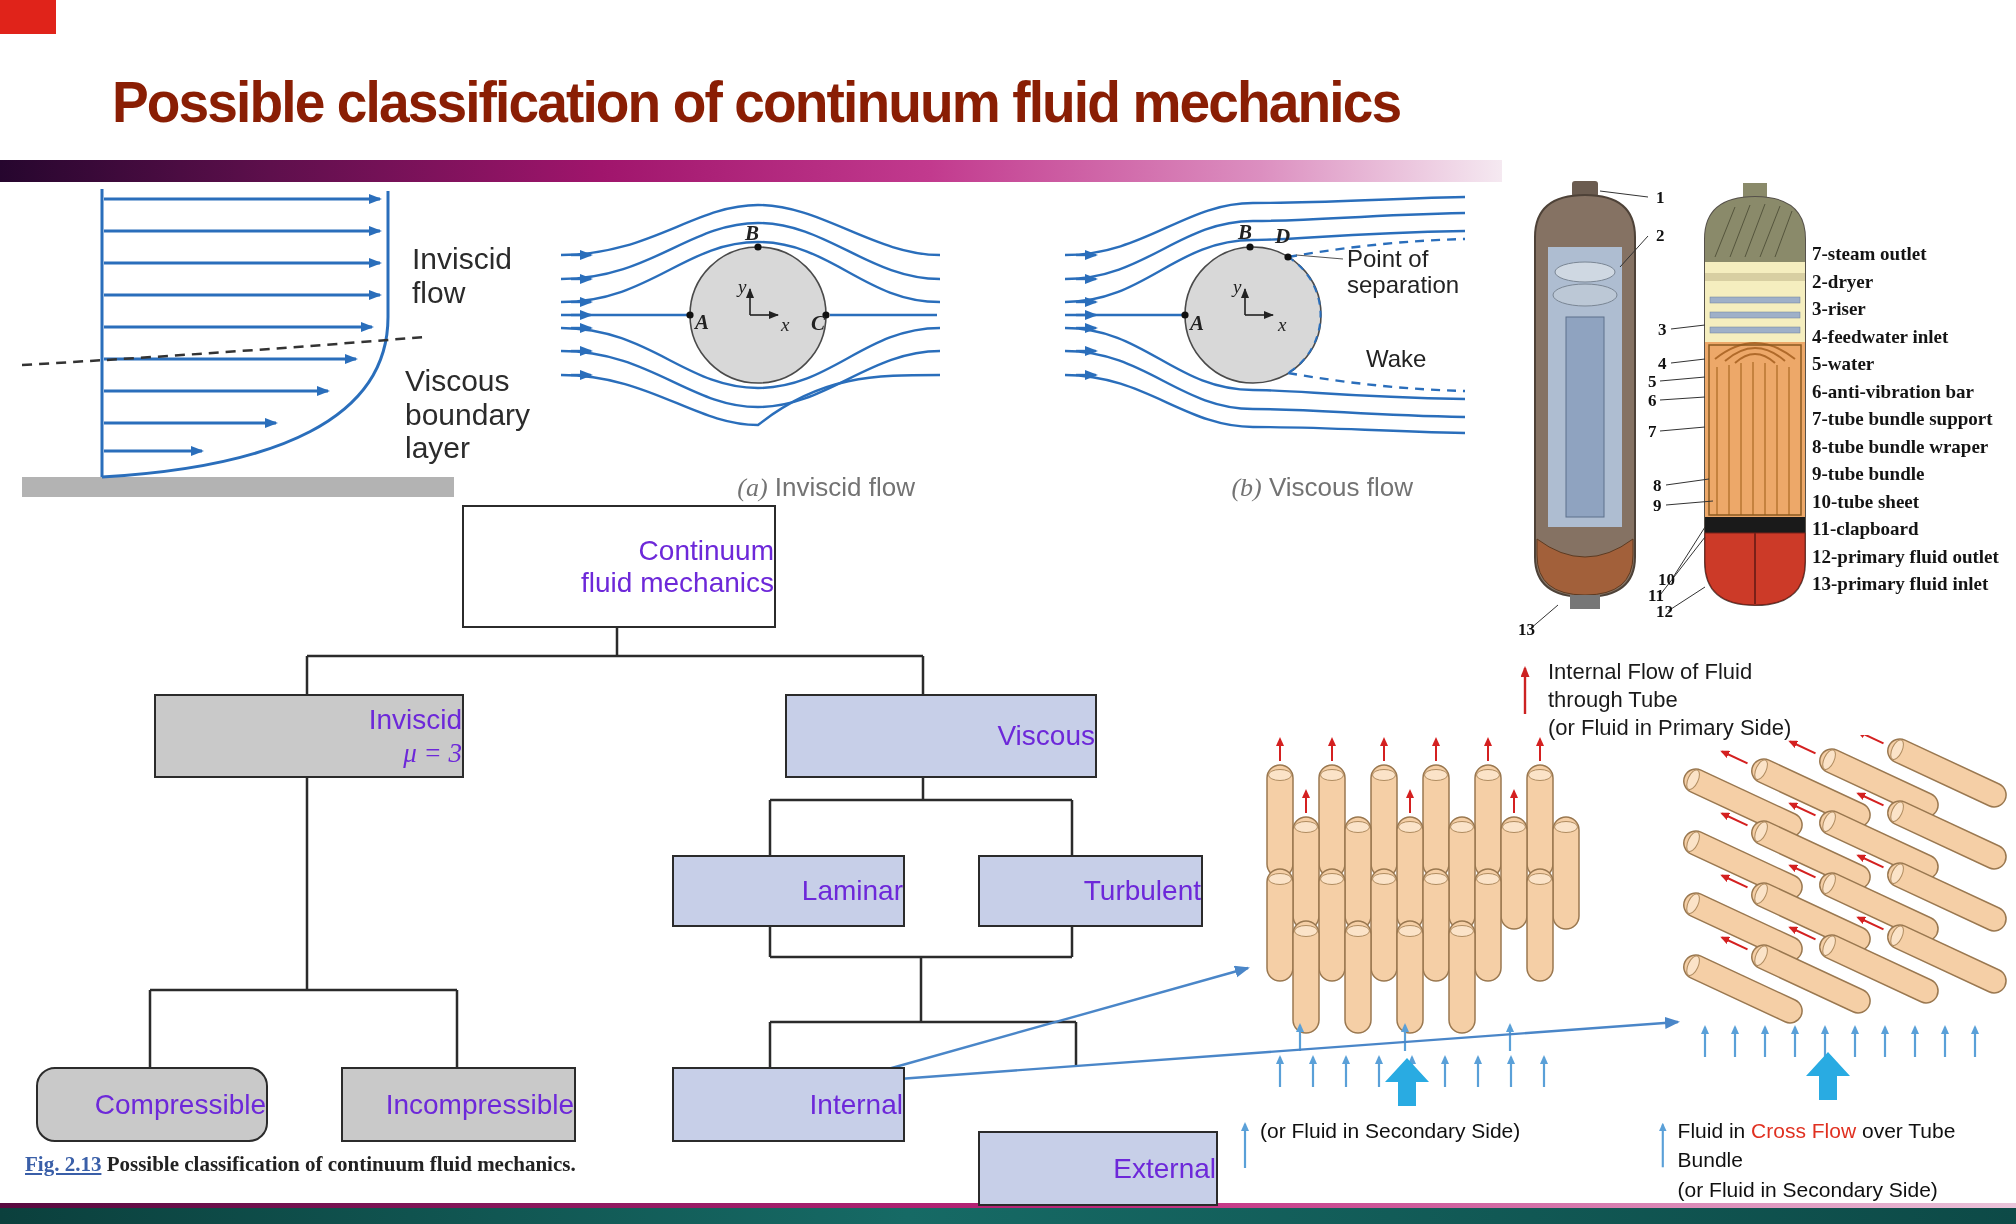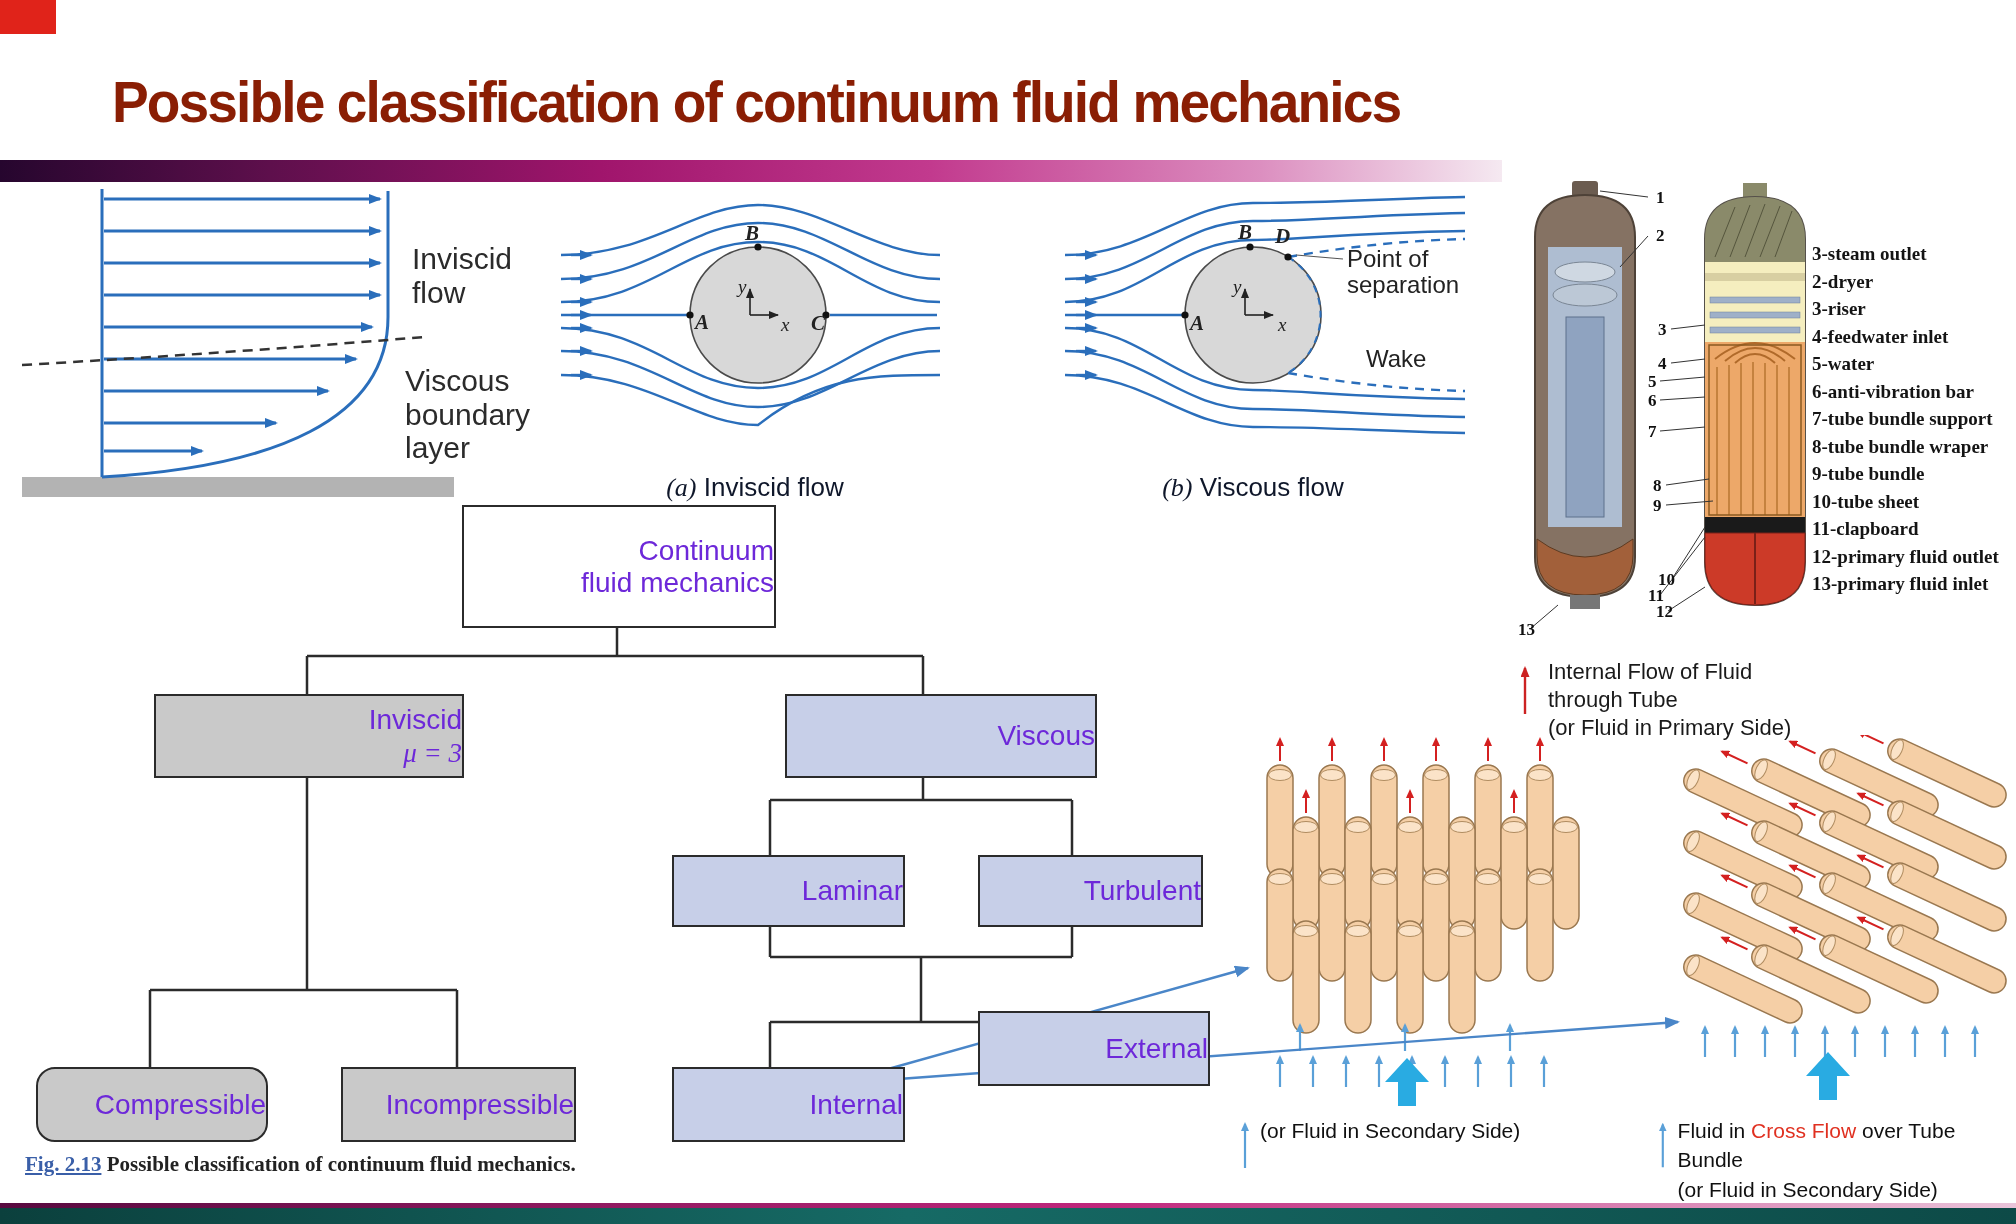--- a/index.html
+++ b/index.html
@@ -18,21 +18,21 @@
   .bottom-teal{left:0;bottom:0;width:100%;height:16px;
       background:linear-gradient(90deg,#0b403d,#166a65 45%,#0d4a47);}
   
   svg text{font-family:"Liberation Sans",sans-serif;fill:#222;}
   svg text.pt{font-family:"Liberation Serif",serif;font-style:italic;font-weight:bold;font-size:21px;}
   svg text.axis{font-family:"Liberation Serif",serif;font-style:italic;font-size:19px;}
   svg text.callout{font-family:"Liberation Serif",serif;font-weight:bold;font-size:17px;fill:#111;}
   svg text.ann{font-size:24px;fill:#222;}
   
   .flow-label{font-size:30px;line-height:1.12;color:#2b2b2b;}
-  .diag-caption{font-size:26px;color:#0f172a;text-align:center;}
+  .diag-caption{font-size:26px;color:#737373;text-align:right;}
   .diag-caption i{font-family:"Liberation Serif",serif;}
   
   .fc-box{border:2.5px solid #2b2b2b;display:flex;flex-direction:column;align-items:flex-end;
           justify-content:center;font-size:28px;color:#6d28d9;text-align:center;z-index:2;}
   .fc-gray{background:#c9c9c9;}
   .fc-blue{background:#c7cfe8;margin-left:16px;}
   .fc-white{background:#ffffff;}
   .fc-sub{font-family:"Liberation Serif",serif;font-style:italic;font-size:27px;margin-top:2px;}
   .overlay{left:0;top:0;z-index:1;pointer-events:none;}
   
@@ -198,21 +198,21 @@
   </div>
   <div class="abs fc-box fc-gray" style="left:36px;top:1067px;width:228px;height:71px;border-radius:19px;">
     <div>Compressible</div>
   </div>
   <div class="abs fc-box fc-gray" style="left:341px;top:1067px;width:231px;height:71px;">
     <div>Incompressible</div>
   </div>
   <div class="abs fc-box fc-blue" style="left:656px;top:1067px;width:229px;height:71px;">
     <div>Internal</div>
   </div>
-  <div class="abs fc-box fc-blue" style="left:962px;top:1011px;width:228px;height:71px;">
+  <div class="abs fc-box fc-blue" style="left:962px;top:1131px;width:228px;height:71px;padding-left:8px;">
     <div>External</div>
   </div>
 
   <div class="abs fig-caption">
     <span class="fig-ref">Fig. 2.13</span><span> Possible classification of continuum fluid mechanics.</span>
   </div>
 
   <svg class="abs" style="left:1500px;top:177px;" width="320" height="480" viewBox="0 0 320 480">
 
     <rect x="72" y="4" width="26" height="16" rx="3" fill="#6b5c50"></rect>
@@ -278,21 +278,21 @@
     <text class="callout" x="148" y="260">7</text>
     <text class="callout" x="153" y="314">8</text>
     <text class="callout" x="153" y="334">9</text>
     <text class="callout" x="158" y="408">10</text>
     <text class="callout" x="148" y="424">11</text>
     <text class="callout" x="156" y="440">12</text>
     <text class="callout" x="18" y="458">13</text>
   </svg>
 
   <div class="abs sg-legend">
-    <div>3-steam outlet</div>
+    <div>7-steam outlet</div>
     <div>2-dryer</div>
     <div>3-riser</div>
     <div>4-feedwater inlet</div>
     <div>5-water</div>
     <div>6-anti-vibration bar</div>
     <div>7-tube bundle support</div>
     <div>8-tube bundle wraper</div>
     <div>9-tube bundle</div>
     <div>10-tube sheet</div>
     <div>11-clapboard</div>

